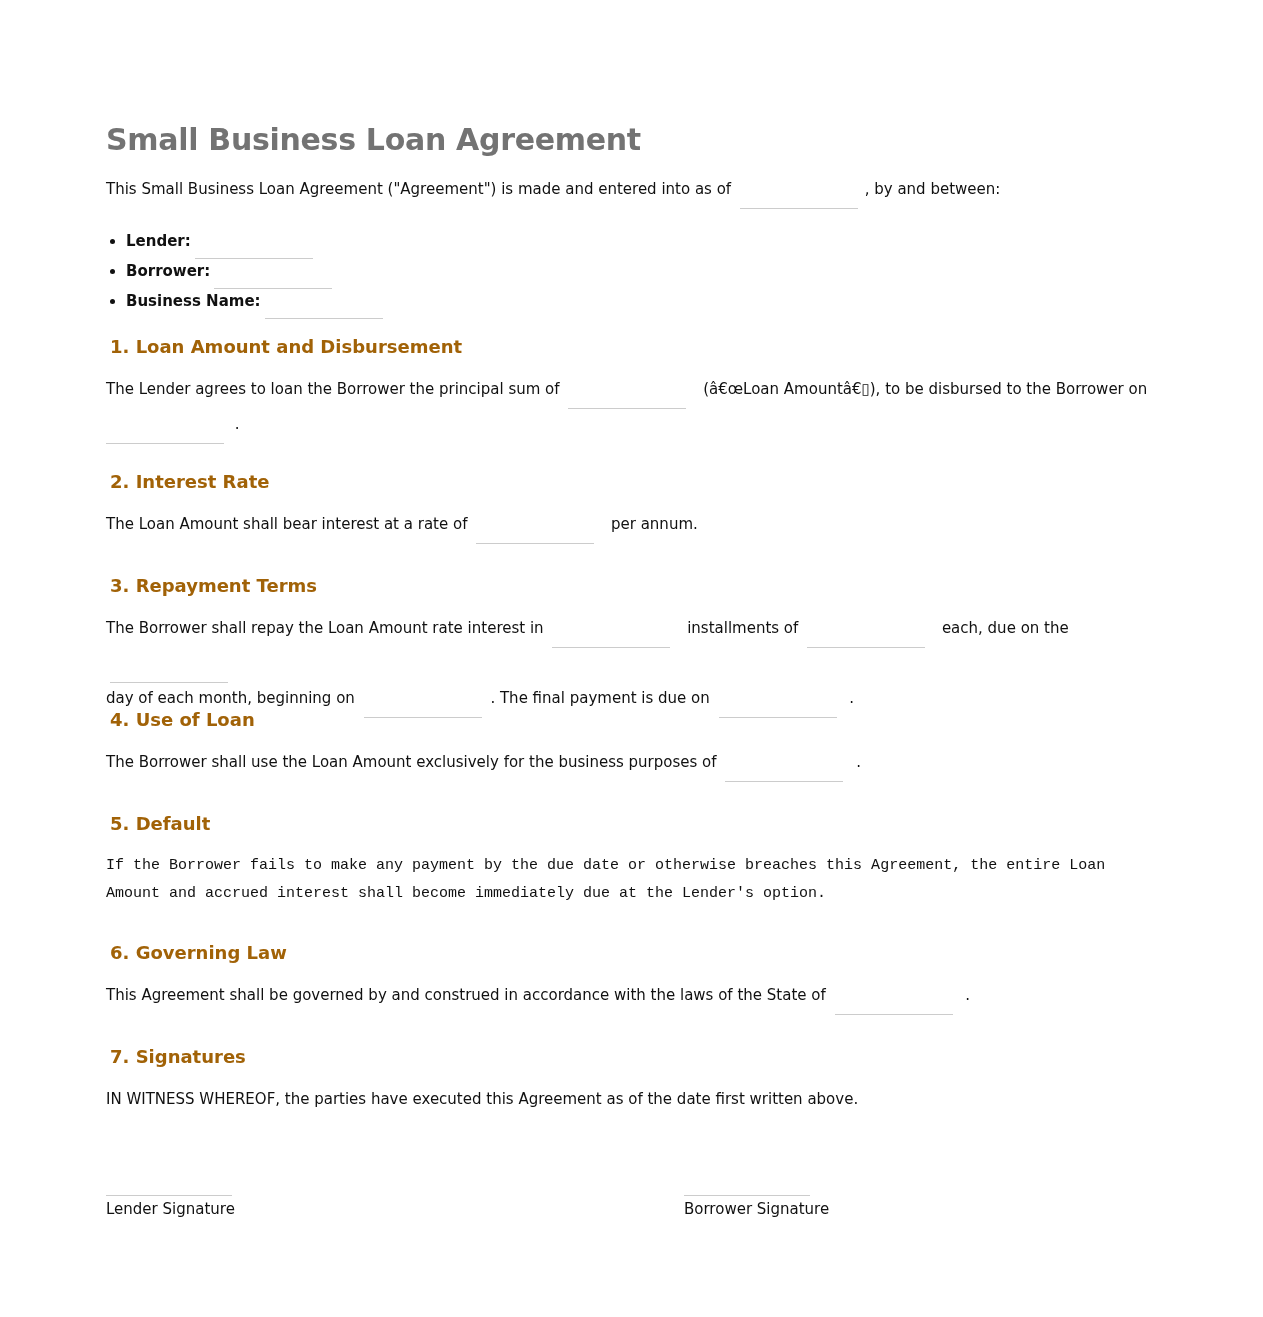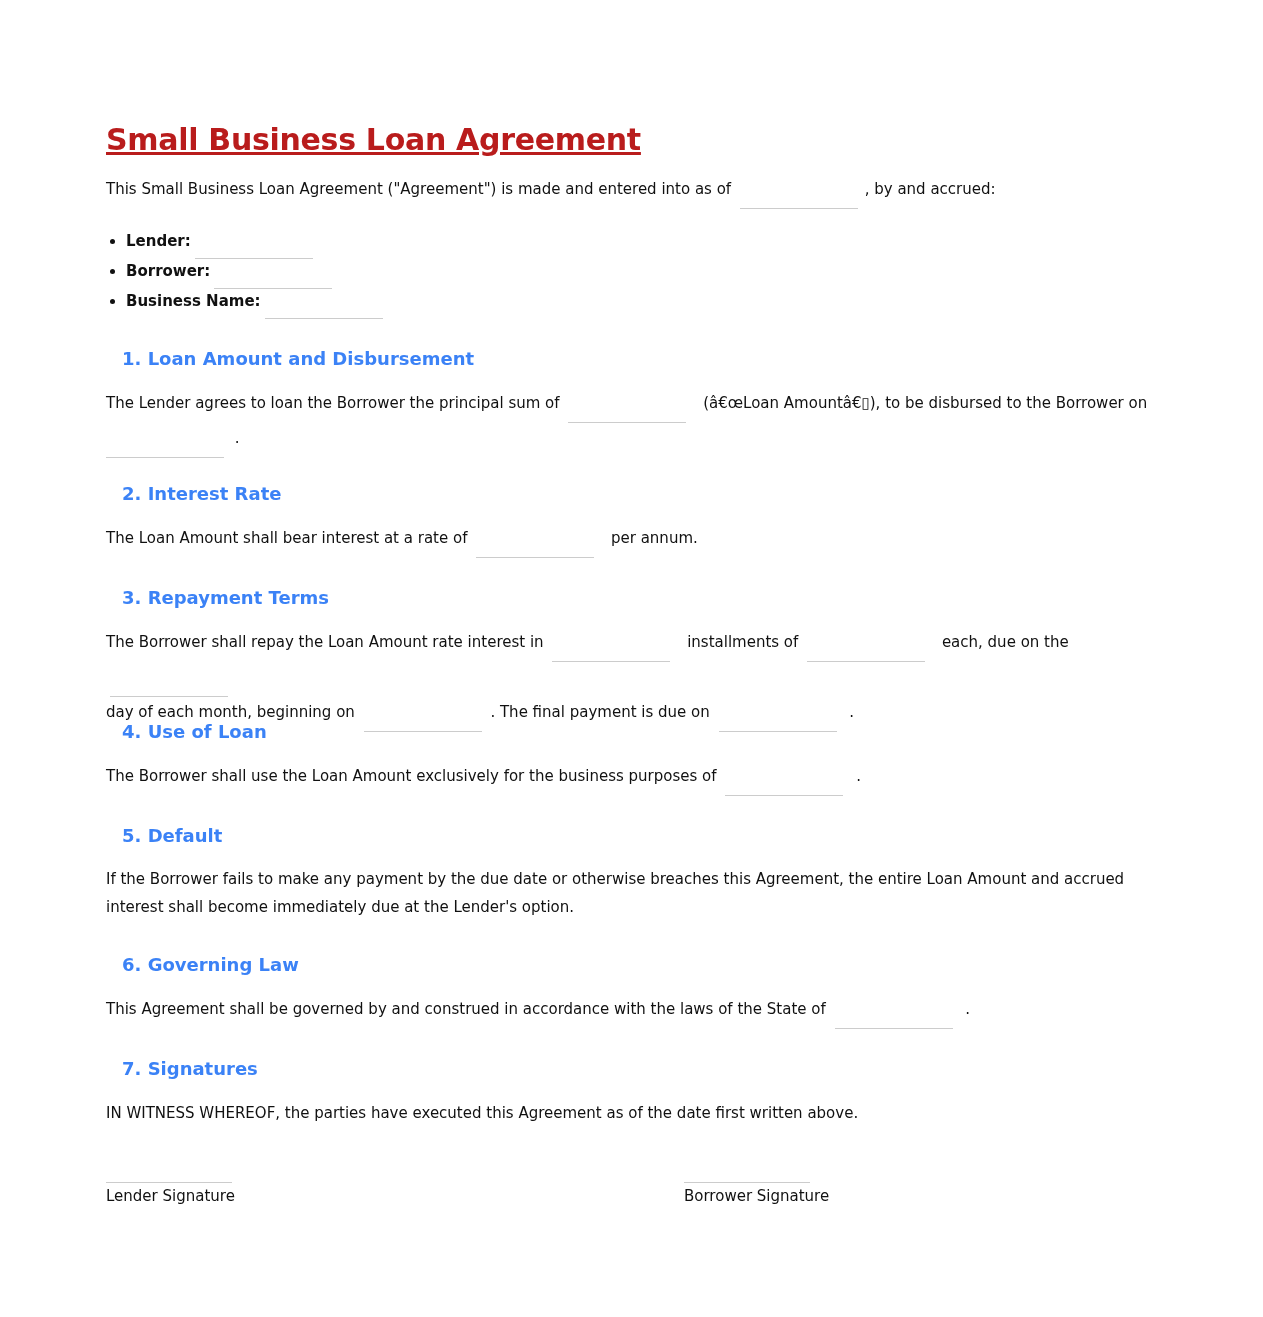--- a/index.html
+++ b/index.html
@@ -13,23 +13,22 @@
     position: relative;
     padding: 120px 0 0 106px;
     width: 1060px;
   }
   h1 {
     font-family: "DejaVu Sans", sans-serif;
     font-size: 30px;
     font-weight: bold;
     margin: 0 0 14px 0;
     letter-spacing: -0.3px;
-    color: #b91c1c;
+    color: #737373;
     line-height: 40px;
-    text-decoration: underline;
   }
   p {
     font-size: 15px;
     line-height: 30px;
     margin: 0;
   }
   .fill {
     display: inline-block;
     width: 118px;
     height: 22px;
@@ -50,40 +49,40 @@
   }
   ul.parties li {
     font-size: 15px;
     line-height: 24px;
     font-weight: bold;
   }
   ul.parties li .fill { vertical-align: -6px; margin-left: 4px; }
   h2 {
     font-size: 18px;
     font-weight: bold;
-    margin: 16px;
+    margin: 4px;
     line-height: 26px;
-    color: #3b82f6;
+    color: #a16207;
   }
   .section { position: absolute; left: 106px; width: 1060px; }
   .section p { margin-top: 14px; }
   .sig-row { position: absolute; top: 1178px; left: 106px; width: 1060px; height: 30px; }
-  .sig { position: absolute; top: 4px; }
+  .sig { position: absolute; top: 17px; }
   .sig-line { width: 126px; border-top: 1px solid #cccccc; height: 0; }
   .sig-label { font-size: 15px; line-height: 24px; margin-top: 1px; }
 </style>
 </head>
 <body>
 
 <div class="page">
   <h1>Small Business Loan Agreement</h1>
   <p style="margin-top:2px;">
     <span>This Small Business Loan Agreement ("Agreement") is made and entered into as of</span>
     <input class="fill" type="text" value="" style="">
-    <span style="margin-left:-4px;">, by and accrued:</span>
+    <span style="margin-left:-4px;">, by and between:</span>
   </p>
   <ul class="parties">
     <li>
       <span>Lender:</span><input class="fill" type="text" value="" style="">
     </li>
     <li>
       <span>Borrower:</span><input class="fill" type="text" value="" style="">
     </li>
     <li>
       <span>Business Name:</span><input class="fill" type="text" value="" style="">
@@ -134,21 +133,21 @@
   <h2>4. Use of Loan</h2>
   <p>
     <span>The Borrower shall use the Loan Amount exclusively for the business purposes of</span>
     <input class="fill" type="text" style="margin-right: 8px;" value="">
     <span>.</span>
   </p>
 </div>
 
 <div class="section" style="top:807px;">
   <h2>5. Default</h2>
-  <p style="line-height:28px; margin-top:15px;">If the Borrower fails to make any payment by the due date or otherwise breaches this Agreement, the entire Loan Amount and accrued interest shall become immediately due at the Lender's option.</p>
+  <p style="line-height:28px; margin-top:15px;font-family:Liberation Mono, monospace;">If the Borrower fails to make any payment by the due date or otherwise breaches this Agreement, the entire Loan Amount and accrued interest shall become immediately due at the Lender's option.</p>
 </div>
 
 <div class="section" style="top:936px;">
   <h2>6. Governing Law</h2>
   <p>
     <span>This Agreement shall be governed by and construed in accordance with the laws of the State of</span>
     <input class="fill" type="text" style="margin-right: 8px;" value="">
     <span>.</span>
   </p>
 </div>

